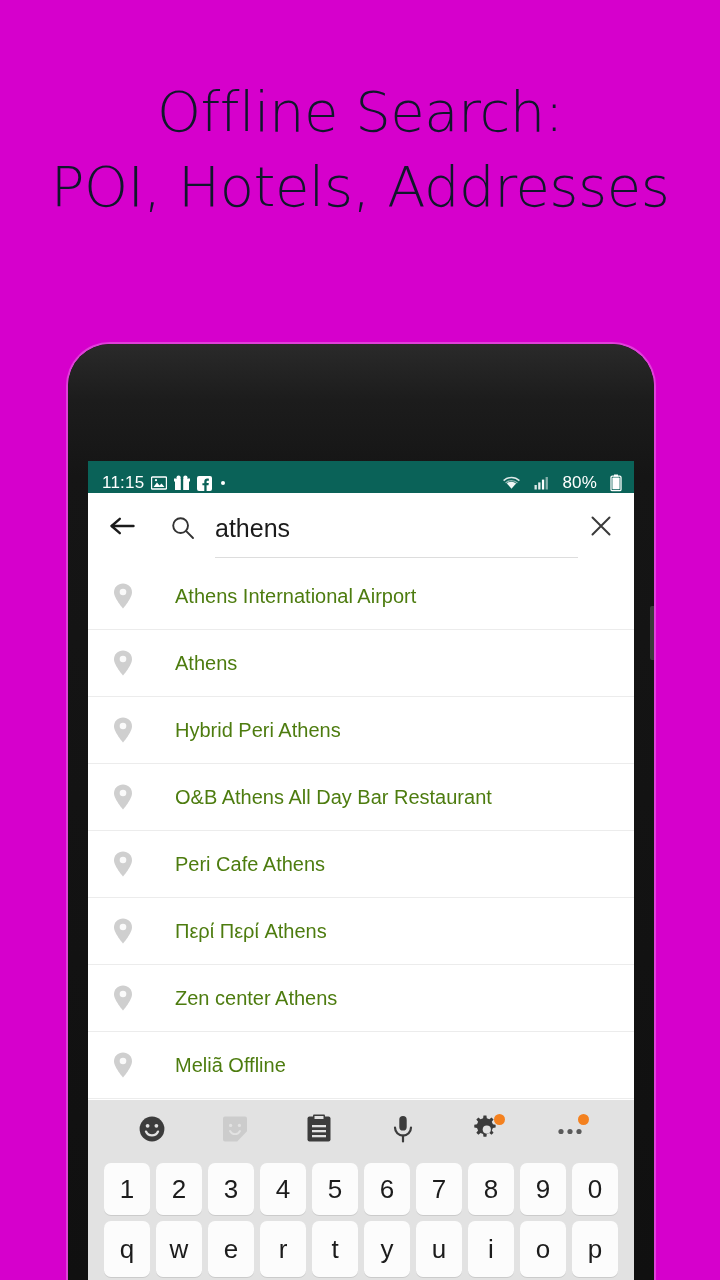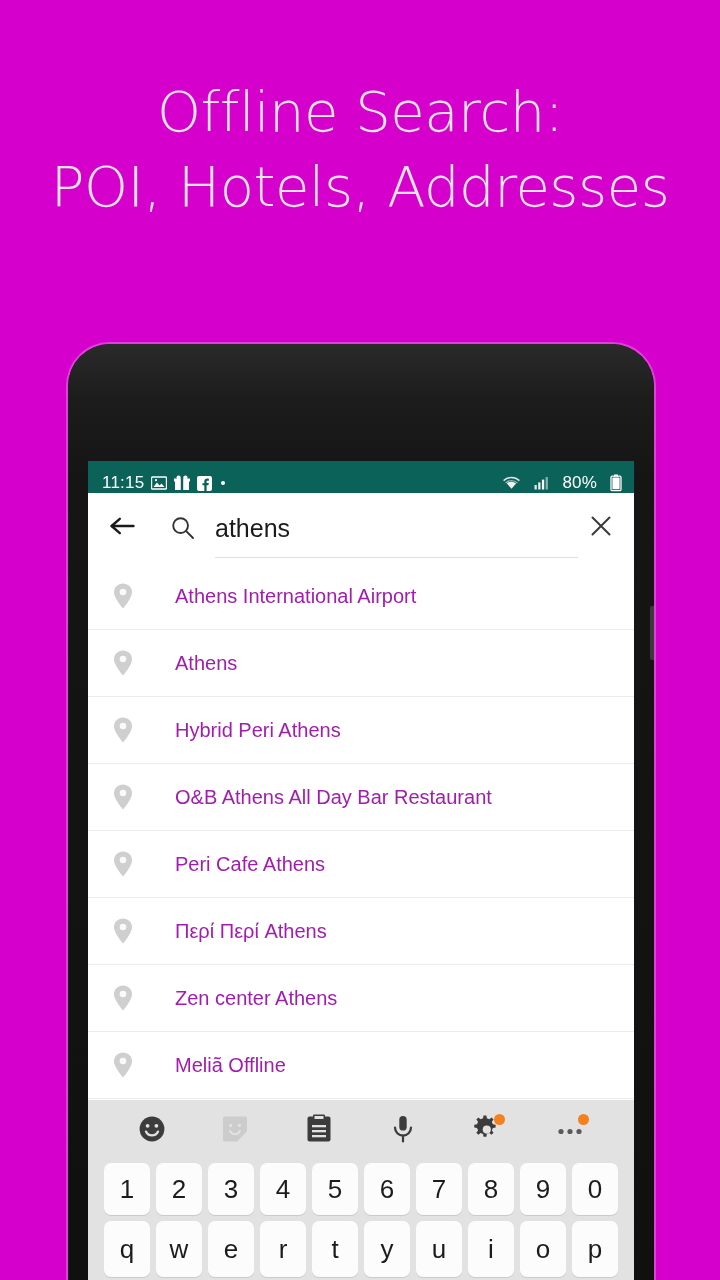--- a/index.html
+++ b/index.html
@@ -9,21 +9,21 @@
     font-family: "Liberation Sans", sans-serif;
   }
   body { background: #D600CC; position: relative; }
 
   
   .headline {
     position: absolute;
     left: 0; top: 80px;
     width: 720px;
     text-align: center;
-    color: #e5e5e5;
+    color: #0f172a;
     font-family: "DejaVu Sans", sans-serif;
     font-weight: 300;
     letter-spacing: -0.5px;
     line-height: 1.16;
   }
   .headline .l1 { display: block; font-size: 56px; }
   .headline .l2 { display: block; font-size: 56px; margin-top: 10px; }
 
   
   .phone {
@@ -116,21 +116,21 @@
     height: 67px;
     display: flex;
     align-items: center;
     border-bottom: 1px solid #ECECEC;
     padding-left: 22px;
   }
   .pin-ico { width: 26px; height: 30px; flex: 0 0 auto; display:flex; align-items:center; justify-content:center; }
   .result-label {
     margin-left: 39px;
     font-size: 20px;
-    color: #a21caf;
+    color: #4d7c0f;
     white-space: nowrap;
     font-family: "Liberation Sans", sans-serif;
   }
 
   
   .keyboard {
     position: absolute;
     left: 0; right: 0; bottom: 0;
     background: #E2E2E2;
     padding-top: 2px;

